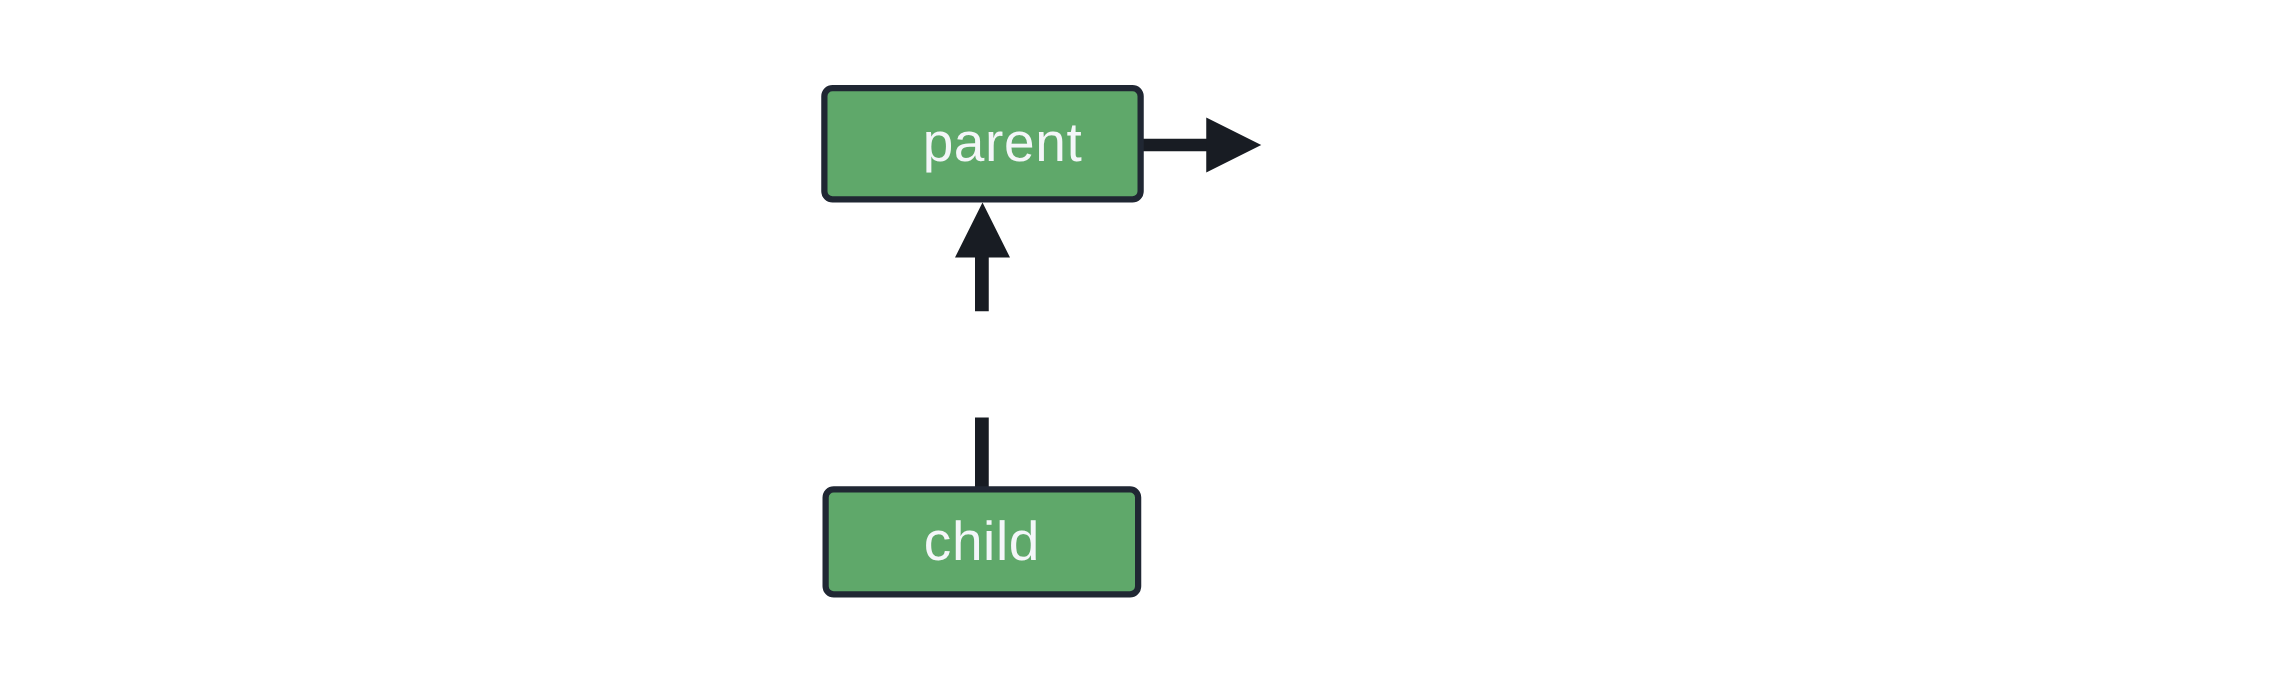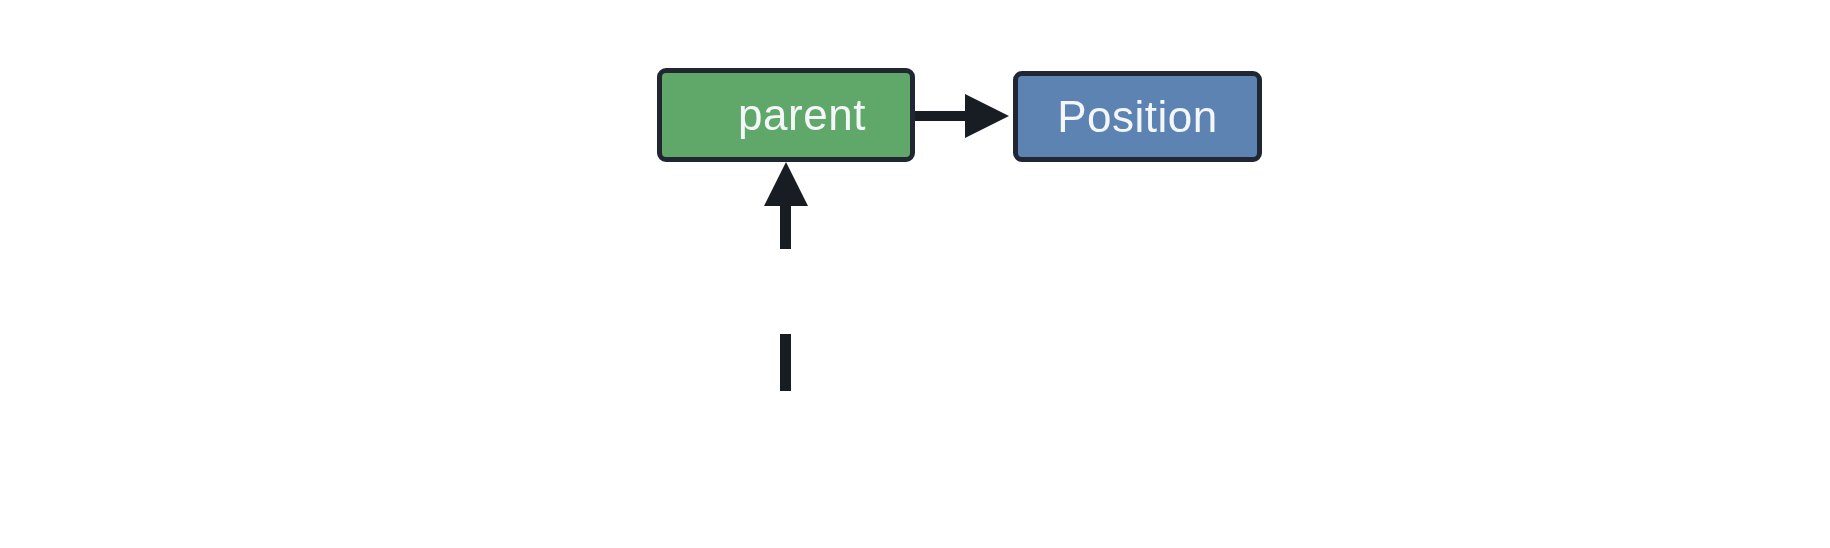--- a/index.html
+++ b/index.html
@@ -65,19 +65,19 @@
 
     <g>
       <rect class="edge-shape" x="780" y="334" width="11" height="57"></rect>
     </g>
   </svg>
 
   <div class="node node-entity node-parent">
     <span>parent</span>
   </div>
 
-  <div class="node node-component node-position">
-    <span>Position</span>
-  </div>
 
 
+  <div class="node node-entity node-child">
+    <span>child</span>
+  </div>
 
 </div>
 
 </body></html>

